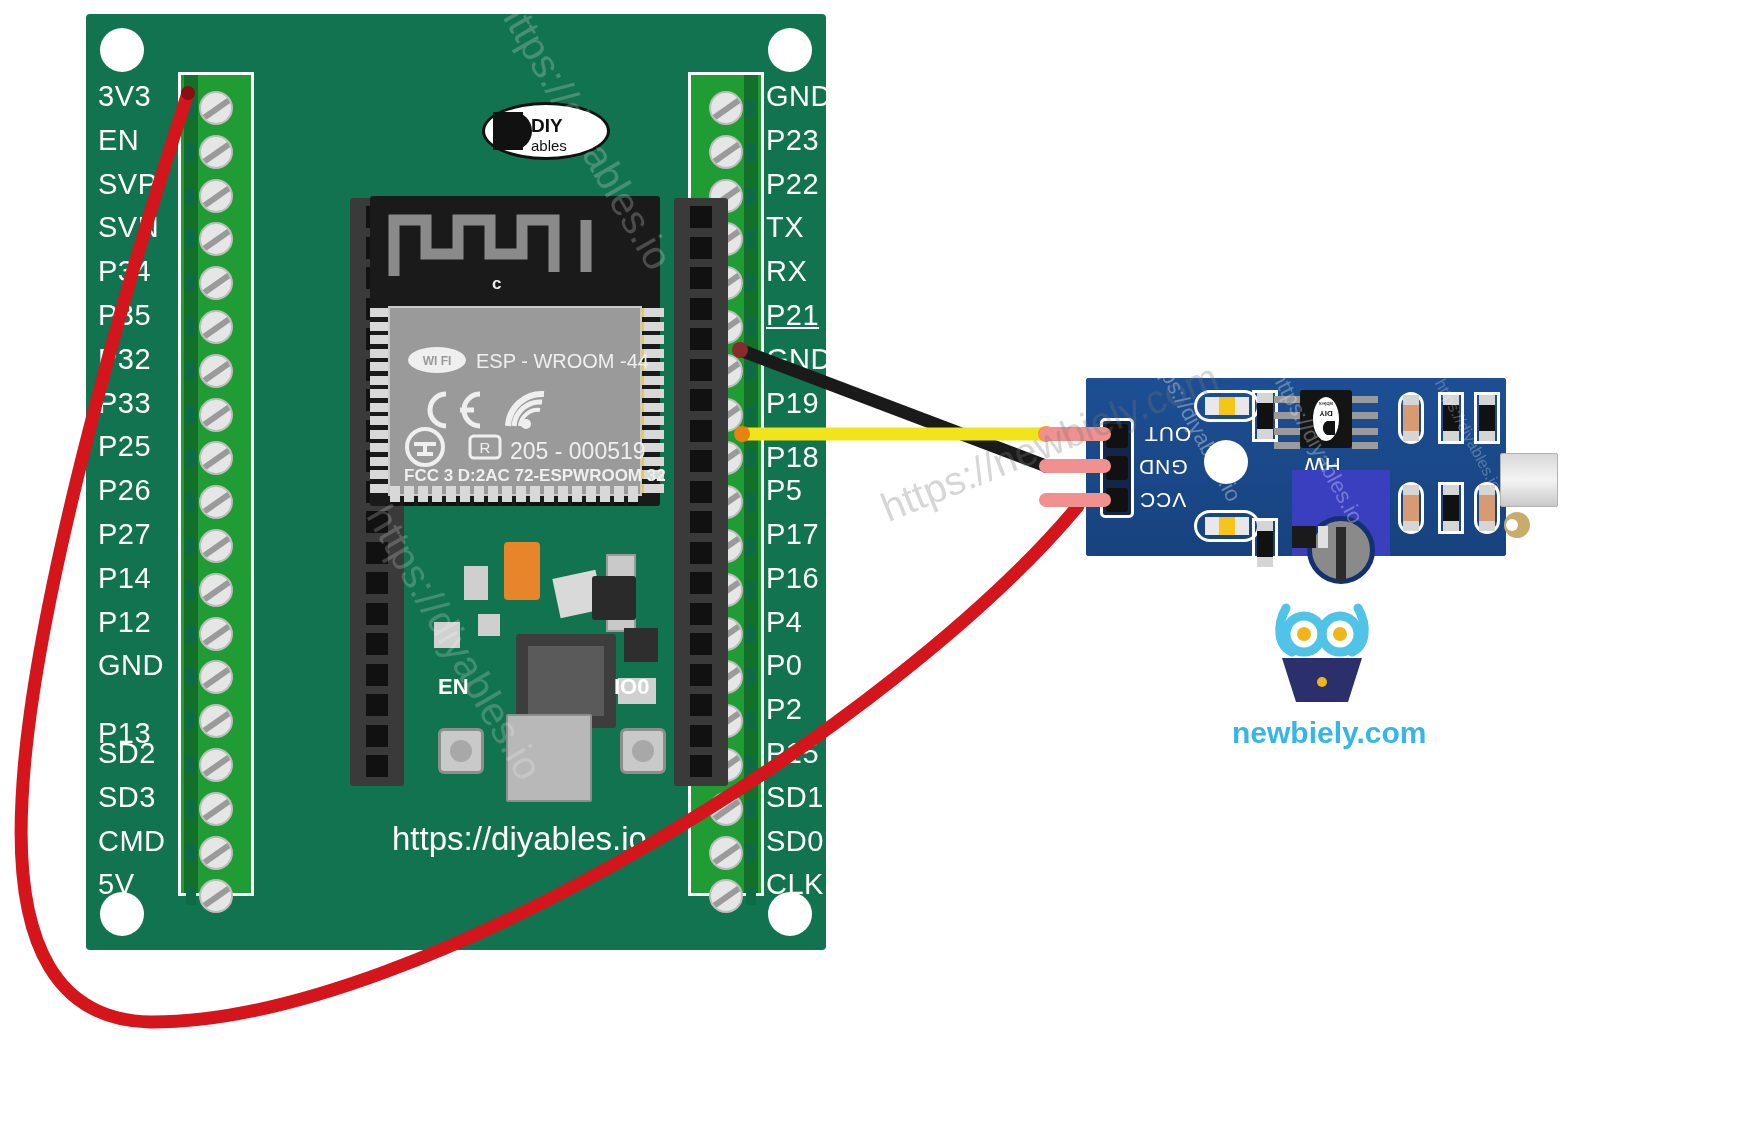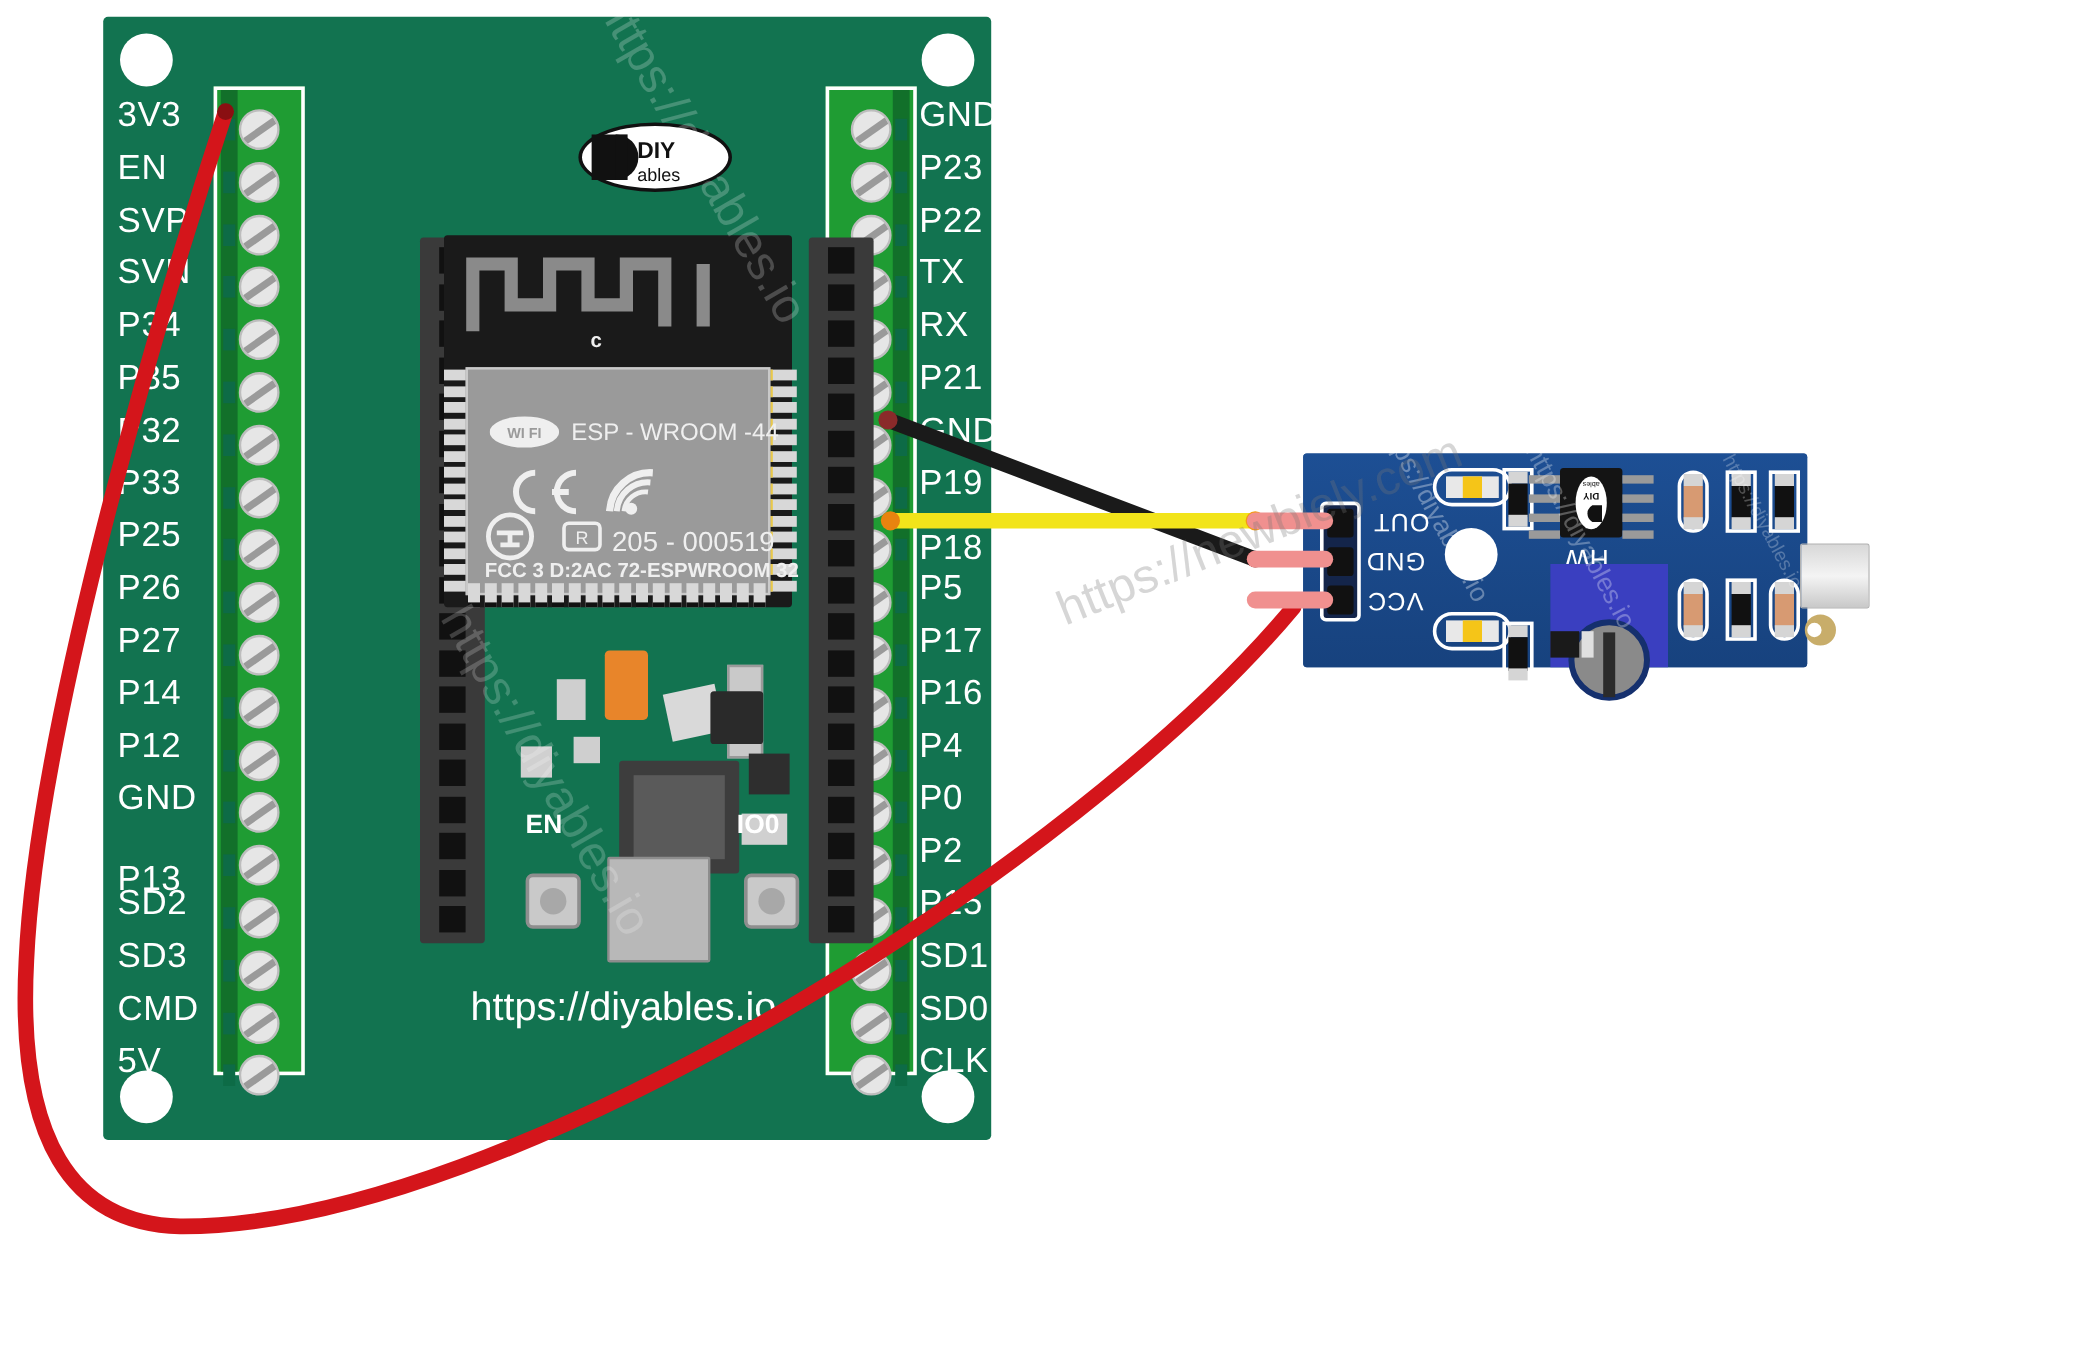--- a/index.html
+++ b/index.html
@@ -753,21 +753,21 @@
       <div class="pin-label left" style="top: 719px;">P13</div>
       <div class="pin-label left" style="top: 739px;">SD2</div>
       <div class="pin-label left" style="top: 782.8px;">SD3</div>
       <div class="pin-label left" style="top: 826.6px;">CMD</div>
       <div class="pin-label left" style="top: 870.4px;">5V</div>
       <div class="pin-label right" style="top: 82px;">GND</div>
       <div class="pin-label right" style="top: 125.8px;">P23</div>
       <div class="pin-label right" style="top: 169.6px;">P22</div>
       <div class="pin-label right" style="top: 213.4px;">TX</div>
       <div class="pin-label right" style="top: 257.2px;">RX</div>
-      <div class="pin-label right" style="top: 301px;">P21</div>
+      <div class="pin-label right" style="top: 301px; text-decoration: underline;">P21</div>
       <div class="pin-label right" style="top: 344.8px;">GND</div>
       <div class="pin-label right" style="top: 388.6px;">P19</div>
       <div class="pin-label right" style="top: 443px;">P18</div>
       <div class="pin-label right" style="top: 476.2px;">P5</div>
       <div class="pin-label right" style="top: 520px;">P17</div>
       <div class="pin-label right" style="top: 563.8px;">P16</div>
       <div class="pin-label right" style="top: 607.6px;">P4</div>
       <div class="pin-label right" style="top: 651.4px;">P0</div>
       <div class="pin-label right" style="top: 695.2px;">P2</div>
       <div class="pin-label right" style="top: 739px;">P15</div>
@@ -885,18 +885,31 @@
 
     <path d="M742 434 L 1046 434" stroke="#f2e41a" stroke-width="13" fill="none" stroke-linecap="round"></path>
     <circle cx="742" cy="434" r="8" fill="#e8830f"></circle>
     <circle cx="1046" cy="434" r="8" fill="#f59b12"></circle>
 
     <line x1="1046" y1="434" x2="1104" y2="434" stroke="#f0908f" stroke-width="14" stroke-linecap="round"></line>
     <line x1="1046" y1="466" x2="1104" y2="466" stroke="#f0908f" stroke-width="14" stroke-linecap="round"></line>
     <line x1="1046" y1="500" x2="1104" y2="500" stroke="#f0908f" stroke-width="14" stroke-linecap="round"></line>
   </svg>
 
+  <div class="newbiely">
+    <svg width="120" height="108" viewBox="0 0 120 108">
+      <path d="M24 8 C 14 26, 16 46, 30 52" stroke="#4fc3e8" stroke-width="9" fill="none" stroke-linecap="round"></path>
+      <path d="M96 8 C 106 26, 104 46, 90 52" stroke="#4fc3e8" stroke-width="9" fill="none" stroke-linecap="round"></path>
+      <circle cx="42" cy="34" r="18" fill="none" stroke="#4fc3e8" stroke-width="9"></circle>
+      <circle cx="78" cy="34" r="18" fill="none" stroke="#4fc3e8" stroke-width="9"></circle>
+      <circle cx="42" cy="34" r="7" fill="#f2b518"></circle>
+      <circle cx="78" cy="34" r="7" fill="#f2b518"></circle>
+      <path d="M20 58 h80 l-14 44 h-52 z" fill="#2b2f6b"></path>
+      <circle cx="60" cy="82" r="5" fill="#f2b518"></circle>
+    </svg>
+    <div class="newbiely-text">newbiely.com</div>
+  </div>
 
   <div class="wm" style="left:430px; top:110px; color:rgba(255,255,255,0.22); transform:rotate(60deg);">https://diyables.io</div>
   <div class="wm" style="left:300px; top:620px; color:rgba(255,255,255,0.20); transform:rotate(60deg);">https://diyables.io</div>
   <div class="wm grey" style="left:870px; top:420px; transform:rotate(-22deg);">https://newbiely.com</div>
 
 </div>
 
 </body></html>

